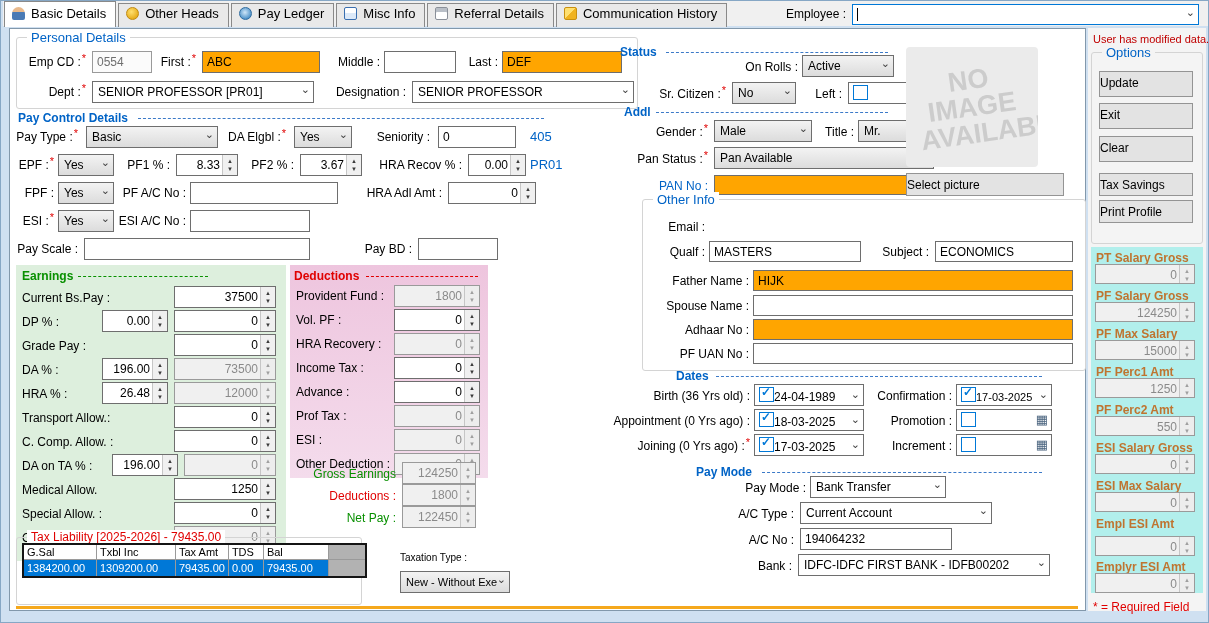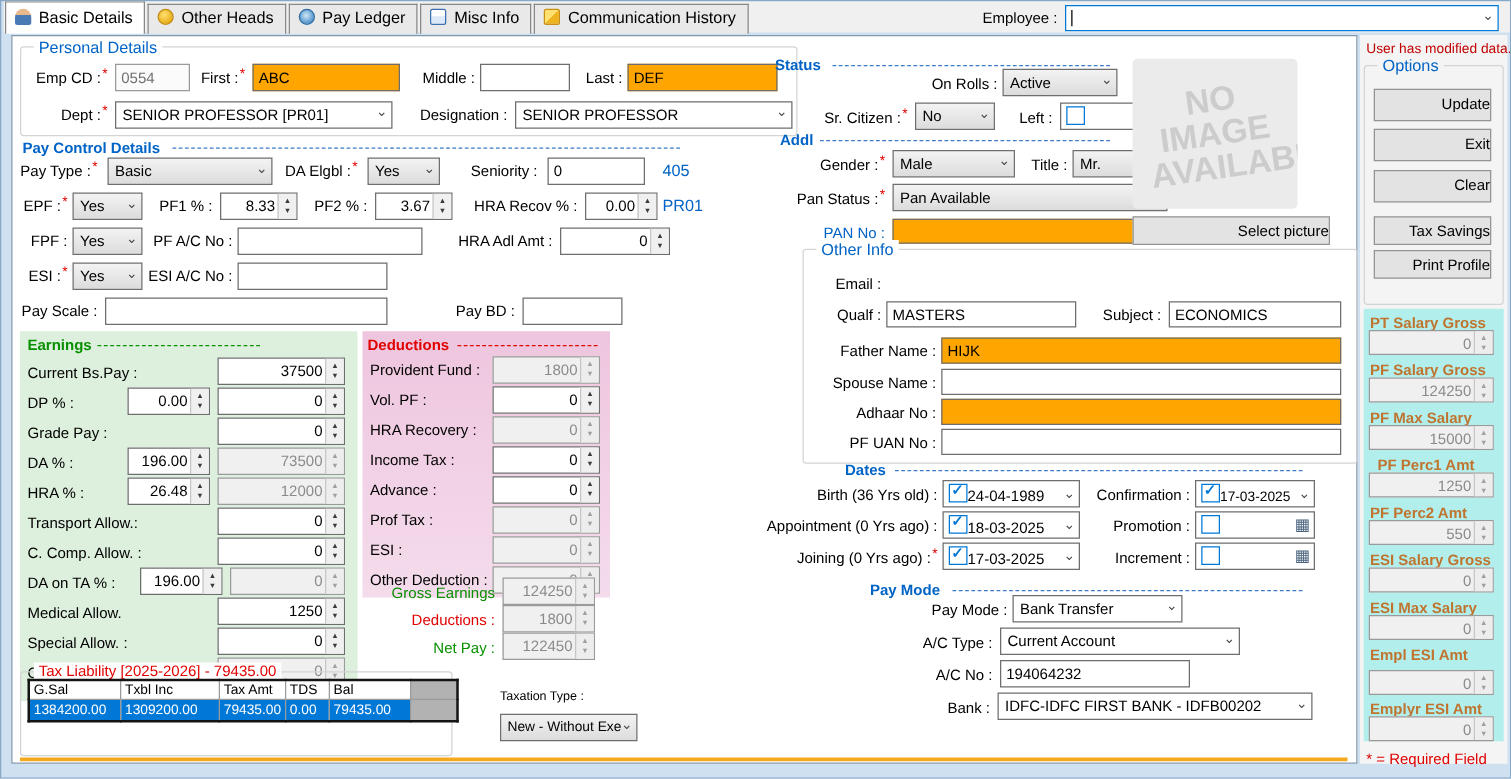--- a/index.html
+++ b/index.html
@@ -52,21 +52,21 @@
   .num.dis .sp{color:#9f9f9f;background:#ededed}
   .num.small{height:20px}
   .cb{display:inline-block;width:13px;height:13px;border:1px solid #0078d7;background:#fff;position:relative;vertical-align:-2px}
   .cb.on::after{content:"✓";color:#0078d7;font-size:12px;font-weight:bold;position:absolute;left:1px;top:-3px}
   .datebox{position:absolute;height:22px;border:1px solid #6e6e6e;background:#fff;box-sizing:border-box;font-size:12px;padding:2px 4px;white-space:nowrap}
   .dv{margin-left:0;position:relative;top:1px}
   .cal{position:absolute;right:3px;top:2px}
   .cal::before{content:"▦";color:#49637e;font-size:13px}
   .epanel{position:absolute;left:6px;top:236px;width:270px;height:296px;background:#ddefdd}
   .dpanel{position:absolute;left:280px;top:236px;width:198px;height:213px;background:linear-gradient(#eec5de,#f4dcec)}
-  .btn{position:absolute;background:#e3e3e3;border:1px solid #949494;font-size:12px;text-align:right;box-sizing:border-box;padding-top:4px;color:#000}
+  .btn{position:absolute;background:#e3e3e3;border:1px solid #949494;font-size:12px;text-align:left;box-sizing:border-box;padding-top:4px;color:#000}
   .noimg{position:absolute;left:896px;top:18px;width:132px;height:120px;background:#ebebeb;border-radius:4px;display:flex;align-items:center;justify-content:center;overflow:hidden}
   .noimg span{color:#cccccc;font-weight:bold;font-size:27px;line-height:27px;text-align:center;transform:rotate(-8deg);display:block;width:110px}
   .glabel{color:#089000}
   .rlabel{color:#e00000}
   .bluetxt{position:absolute;font-size:13px;color:#0063c6;white-space:nowrap}
   .taxtbl{position:absolute;left:12px;top:514px;border-collapse:collapse;border:2px solid #141414;font-size:11px}
   .taxtbl th{border:1px solid #9a9a9a;background:#fff;font-weight:normal;text-align:left;padding:1px 3px;vertical-align:top}
   .taxtbl td{border:1px solid #9a9a9a;background:#0078d7;color:#fff;padding:2px 3px;white-space:nowrap}
   .taxtbl .fill{background:#b2b2b2}
   .orangeline{position:absolute;left:6px;top:577px;width:1062px;height:3px;background:#f5a81c}
@@ -90,20 +90,24 @@
           <span class="ticon i-coin"></span>
           <span>Other Heads</span>
         </div>
       <div class="tab">
           <span class="ticon i-ledger"></span>
           <span>Pay Ledger</span>
         </div>
       <div class="tab">
           <span class="ticon i-note"></span>
           <span>Misc Info</span>
+        </div>
+      <div class="tab">
+          <span class="ticon i-org"></span>
+          <span>Referral Details</span>
         </div>
       <div class="tab">
           <span class="ticon i-envelope"></span>
           <span>Communication History</span>
         </div>
     </div>
     <span class="empl lbl">Employee :</span>
     <div class="emplbox">
       <span class="caret"></span>
       <span class="arr"></span>
@@ -429,21 +433,21 @@
       <span class="statlbl" style="left:5px;top:42px">PF Salary Gross</span>
       <div class="num dis small" style="left:4px;top:55px;width:100px">
           <span class="nv">124250</span>
           <span class="sp"></span>
         </div>
       <span class="statlbl" style="left:5px;top:80px">PF Max Salary</span>
       <div class="num dis small" style="left:4px;top:93px;width:100px">
           <span class="nv">15000</span>
           <span class="sp"></span>
         </div>
-      <span class="statlbl" style="left:11px;top:118px">PF Perc1 Amt</span>
+      <span class="statlbl" style="left:5px;top:118px">PF Perc1 Amt</span>
       <div class="num dis small" style="left:4px;top:131px;width:100px">
           <span class="nv">1250</span>
           <span class="sp"></span>
         </div>
       <span class="statlbl" style="left:5px;top:156px">PF Perc2 Amt</span>
       <div class="num dis small" style="left:4px;top:169px;width:100px">
           <span class="nv">550</span>
           <span class="sp"></span>
         </div>
       <span class="statlbl" style="left:5px;top:194px">ESI Salary Gross</span>

